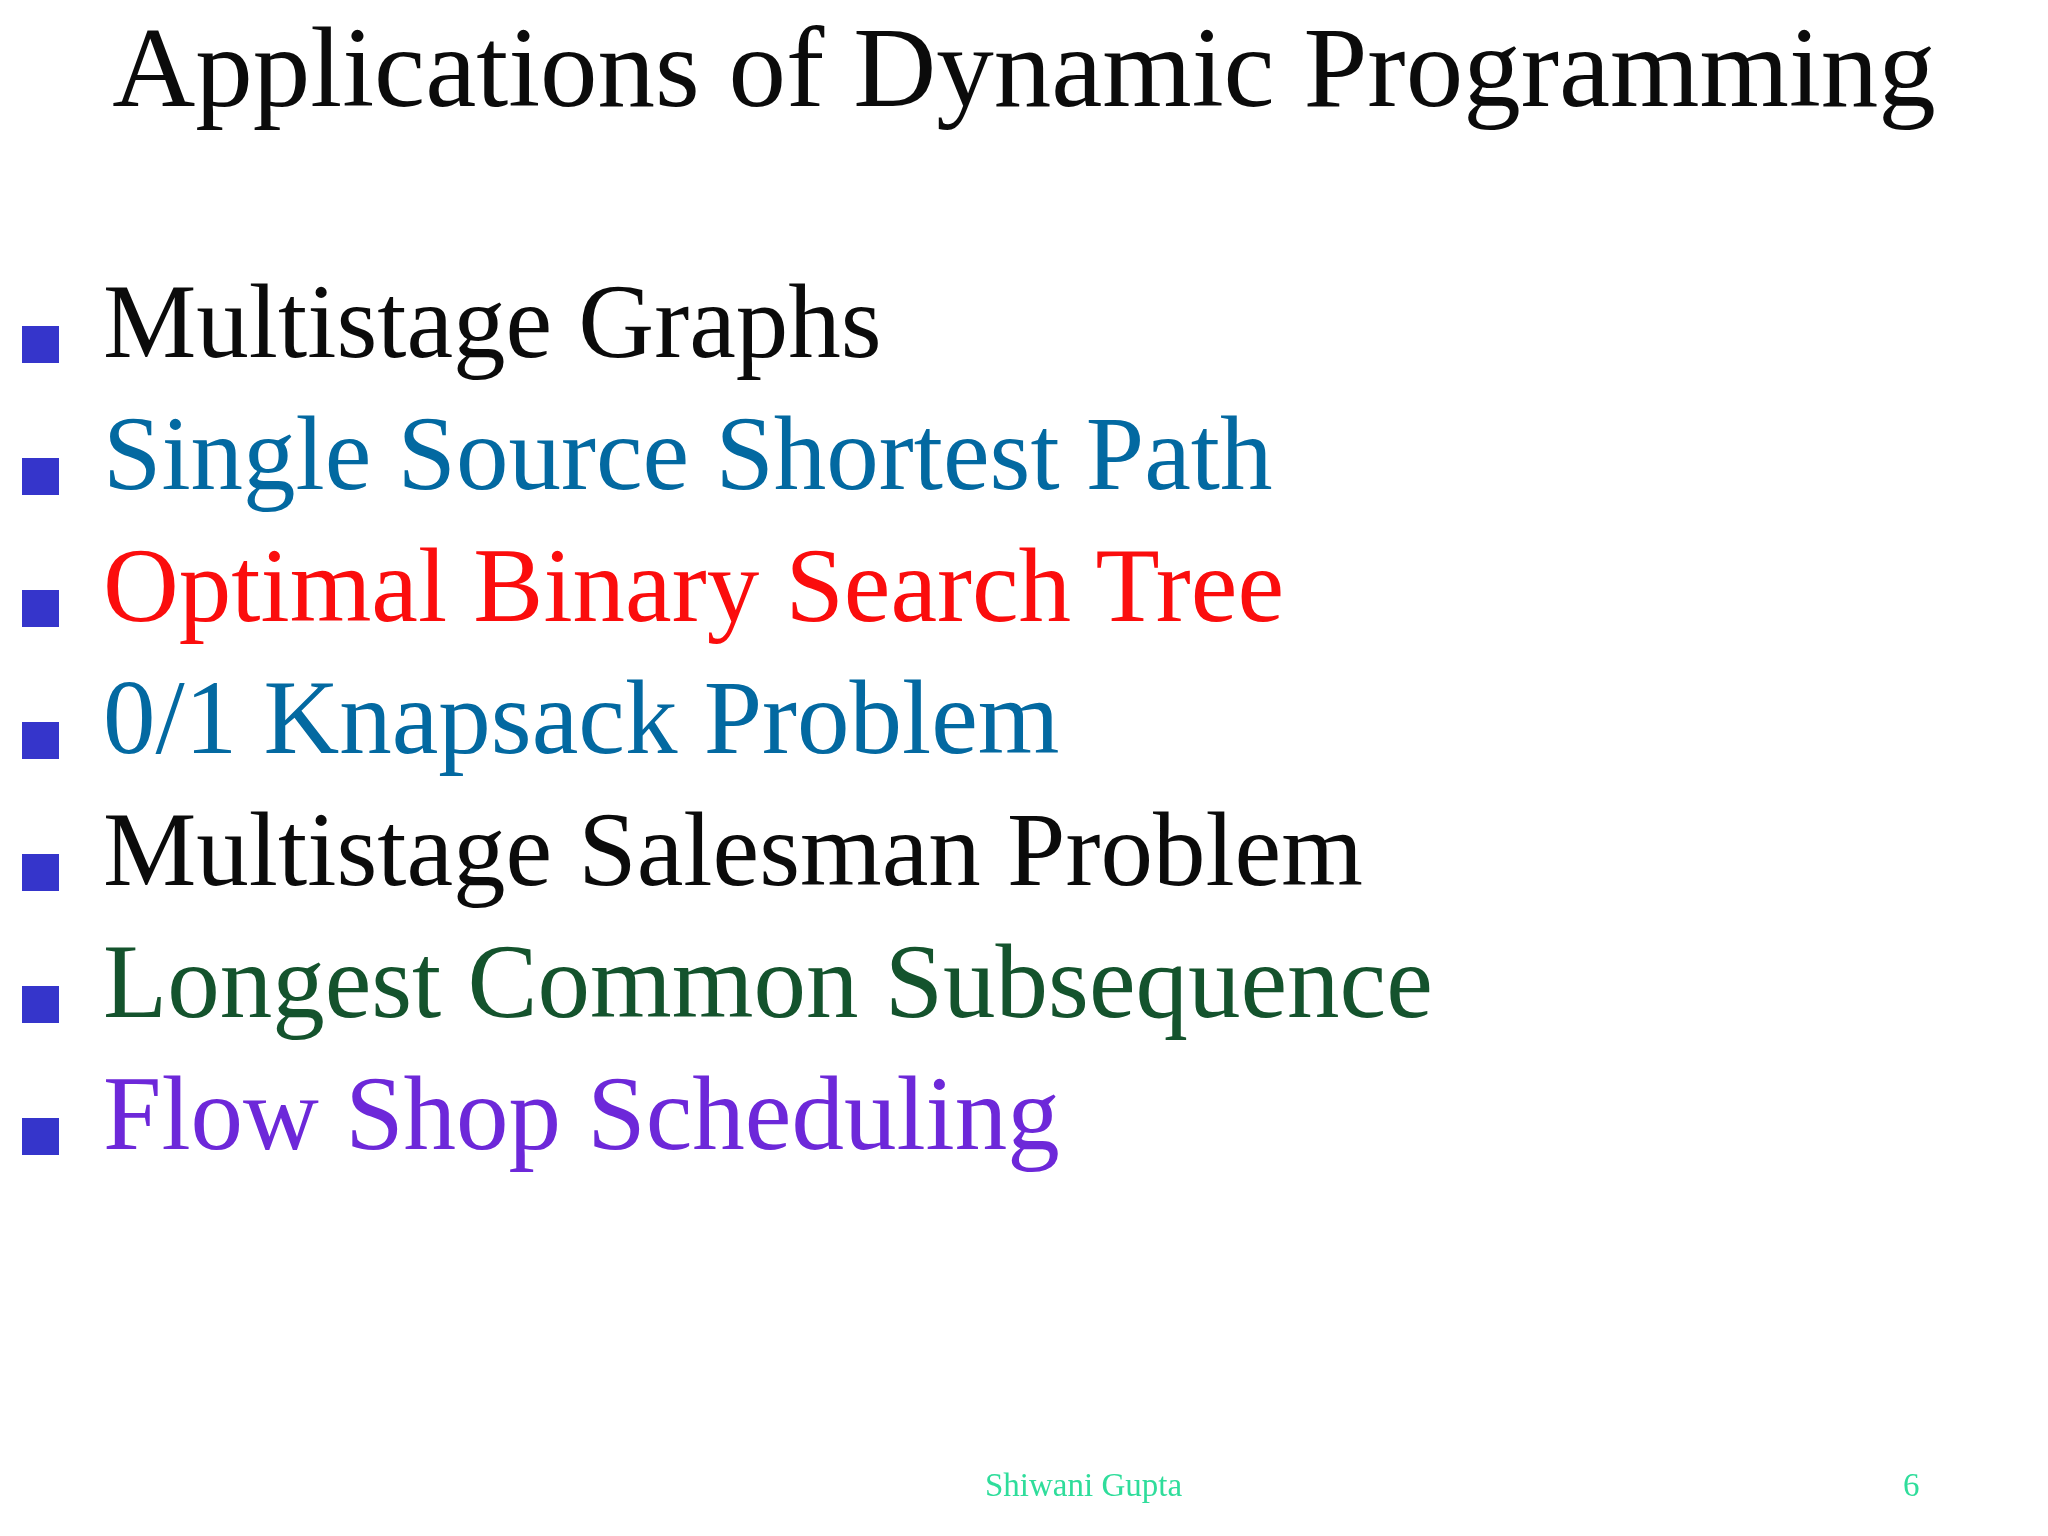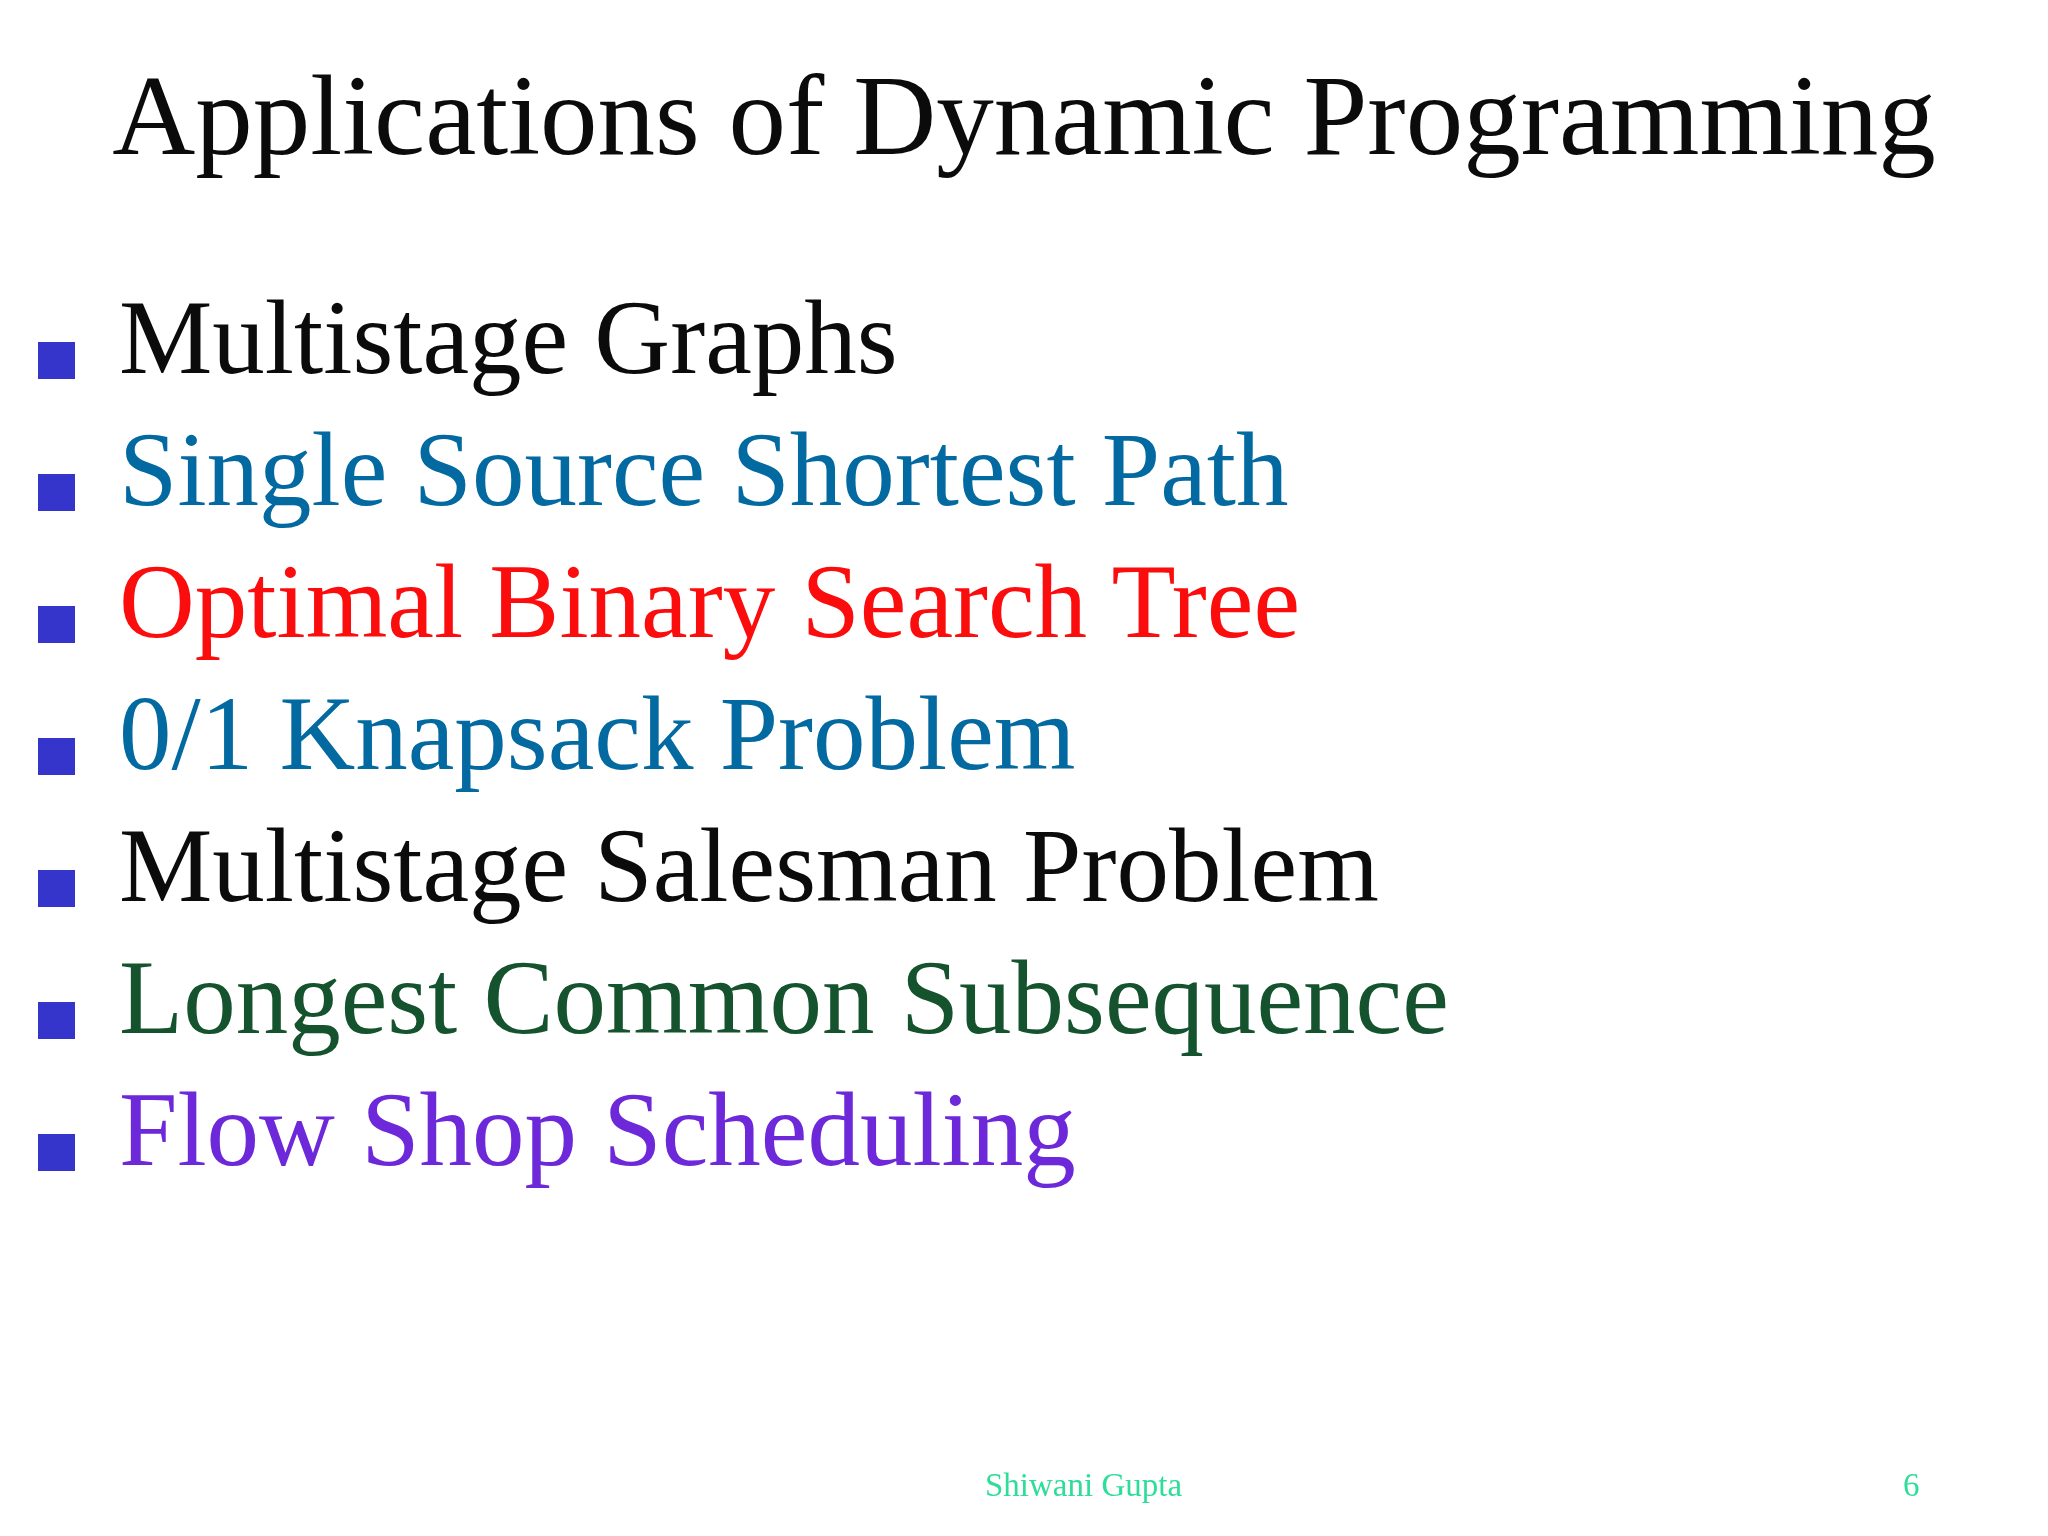--- a/index.html
+++ b/index.html
@@ -19,27 +19,26 @@
     position: absolute;
     top: 8px;
     left: 0;
     width: 2048px;
     text-align: center;
     font-size: 115px;
     line-height: 120px;
     font-weight: 400;
     color: #0b0b0b;
     white-space: nowrap;
-    margin-top: 48px;
   }
   ul.bullet-list {
     position: absolute;
     top: 269px;
     left: 0;
-    margin: 16px;
+    margin: 0;
     padding: 0;
     list-style: none;
     width: 1820px;
   }
   ul.bullet-list li {
     position: relative;
     height: 132px;
     padding-left: 103px;
     font-size: 105px;
     line-height: 105px;

